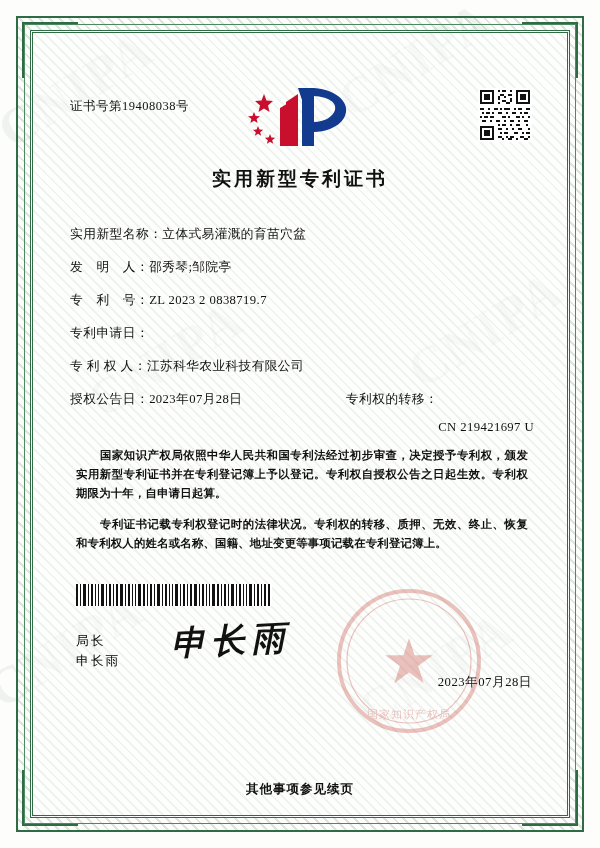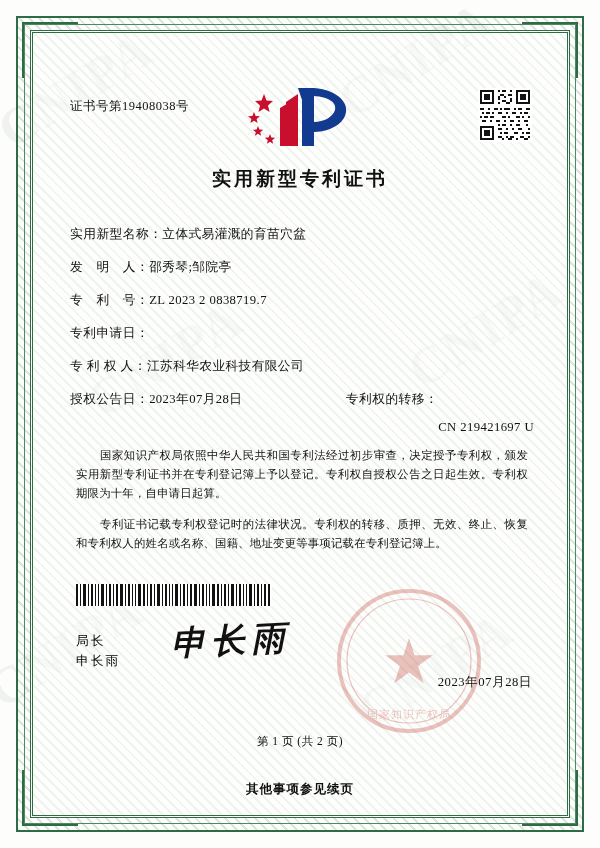--- a/index.html
+++ b/index.html
@@ -156,20 +156,21 @@
   .value .second-line {
     display: block;
   }
 
   
   .paras {
     position: absolute;
     top: 400px;
     left: 30px;
     right: 26px;
+    font-weight: bold;
   }
   .para {
     font-size: 11.4px;
     line-height: 19px;
     text-indent: 24px;
     text-align: justify;
     color: #111;
     margin-bottom: 12px;
     letter-spacing: 0.2px;
   }
@@ -490,18 +491,17 @@
         <circle cx="75" cy="75" r="70" fill="none" stroke="#c0392b" stroke-width="4"></circle>
         <circle cx="75" cy="75" r="62" fill="none" stroke="#c0392b" stroke-width="1.2"></circle>
         <polygon points="75,52 80.6,69.3 98.8,69.3 84.1,80 89.7,97.3 75,86.6 60.3,97.3 65.9,80 51.2,69.3 69.4,69.3" fill="#c0392b"></polygon>
         <path d="M 26 75 A 49 49 0 0 1 124 75" fill="none" stroke="#c0392b" stroke-width="0"></path>
         <text x="75" y="132" text-anchor="middle" font-family="'Liberation Serif', serif" font-size="11" fill="#c0392b" letter-spacing="1">国家知识产权局</text>
       </svg>
     </div>
 
     <div class="issue-date">2023年07月28日</div>
 
-    <div class="page-num">第 1 页 (共 2 页)</div>
 
     <div class="footer-note">其他事项参见续页</div>
 
   </div>
 </div>
 
 </body></html>

